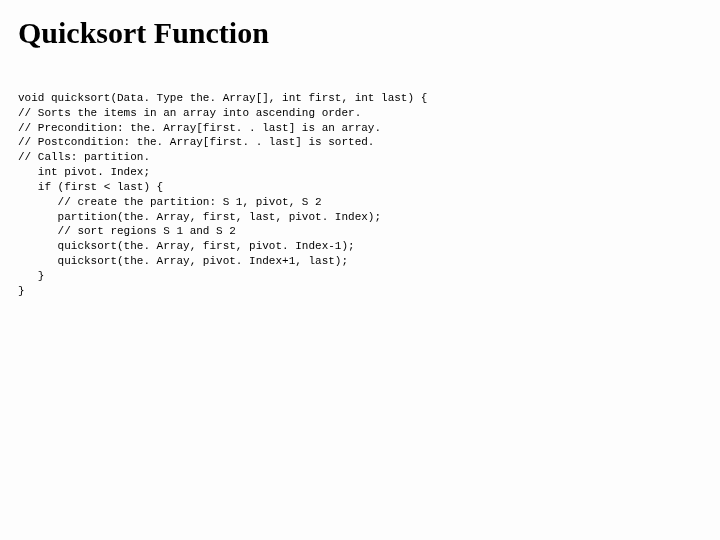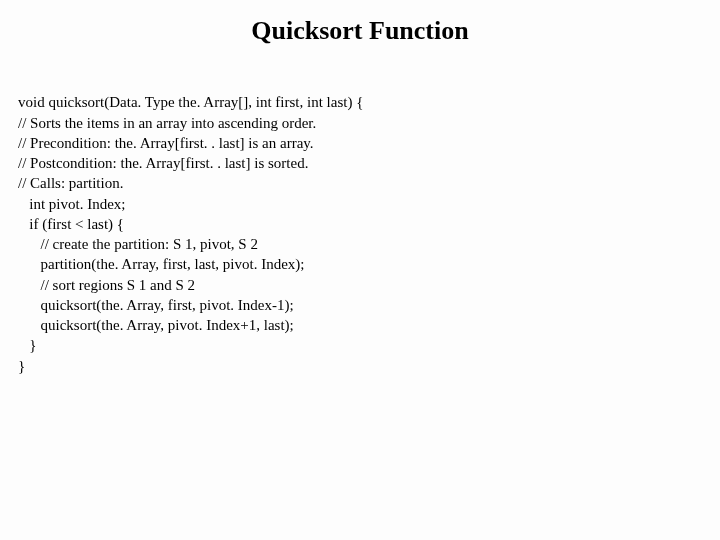--- a/index.html
+++ b/index.html
@@ -12,28 +12,27 @@
     color: #000;
   }
   .slide {
     width: 720px;
     height: 540px;
     box-sizing: border-box;
     padding: 10px 18px 10px 18px;
     position: relative;
   }
   .title {
-    text-align: center;
     font-weight: bold;
-    font-size: 26px;
+    font-size: 30px;
     margin: 6px 0 26px 0;
   }
   .code {
-    font-family: Liberation Serif, serif;
-    font-size: 15px;
+    font-family: Liberation Mono, monospace;
+    font-size: 11px;
     line-height: 1.35;
     white-space: pre;
   }
 </style>
 </head>
 <body>
 
 <div class="slide">
   <div class="title">Quicksort Function</div>
   <div class="code">

